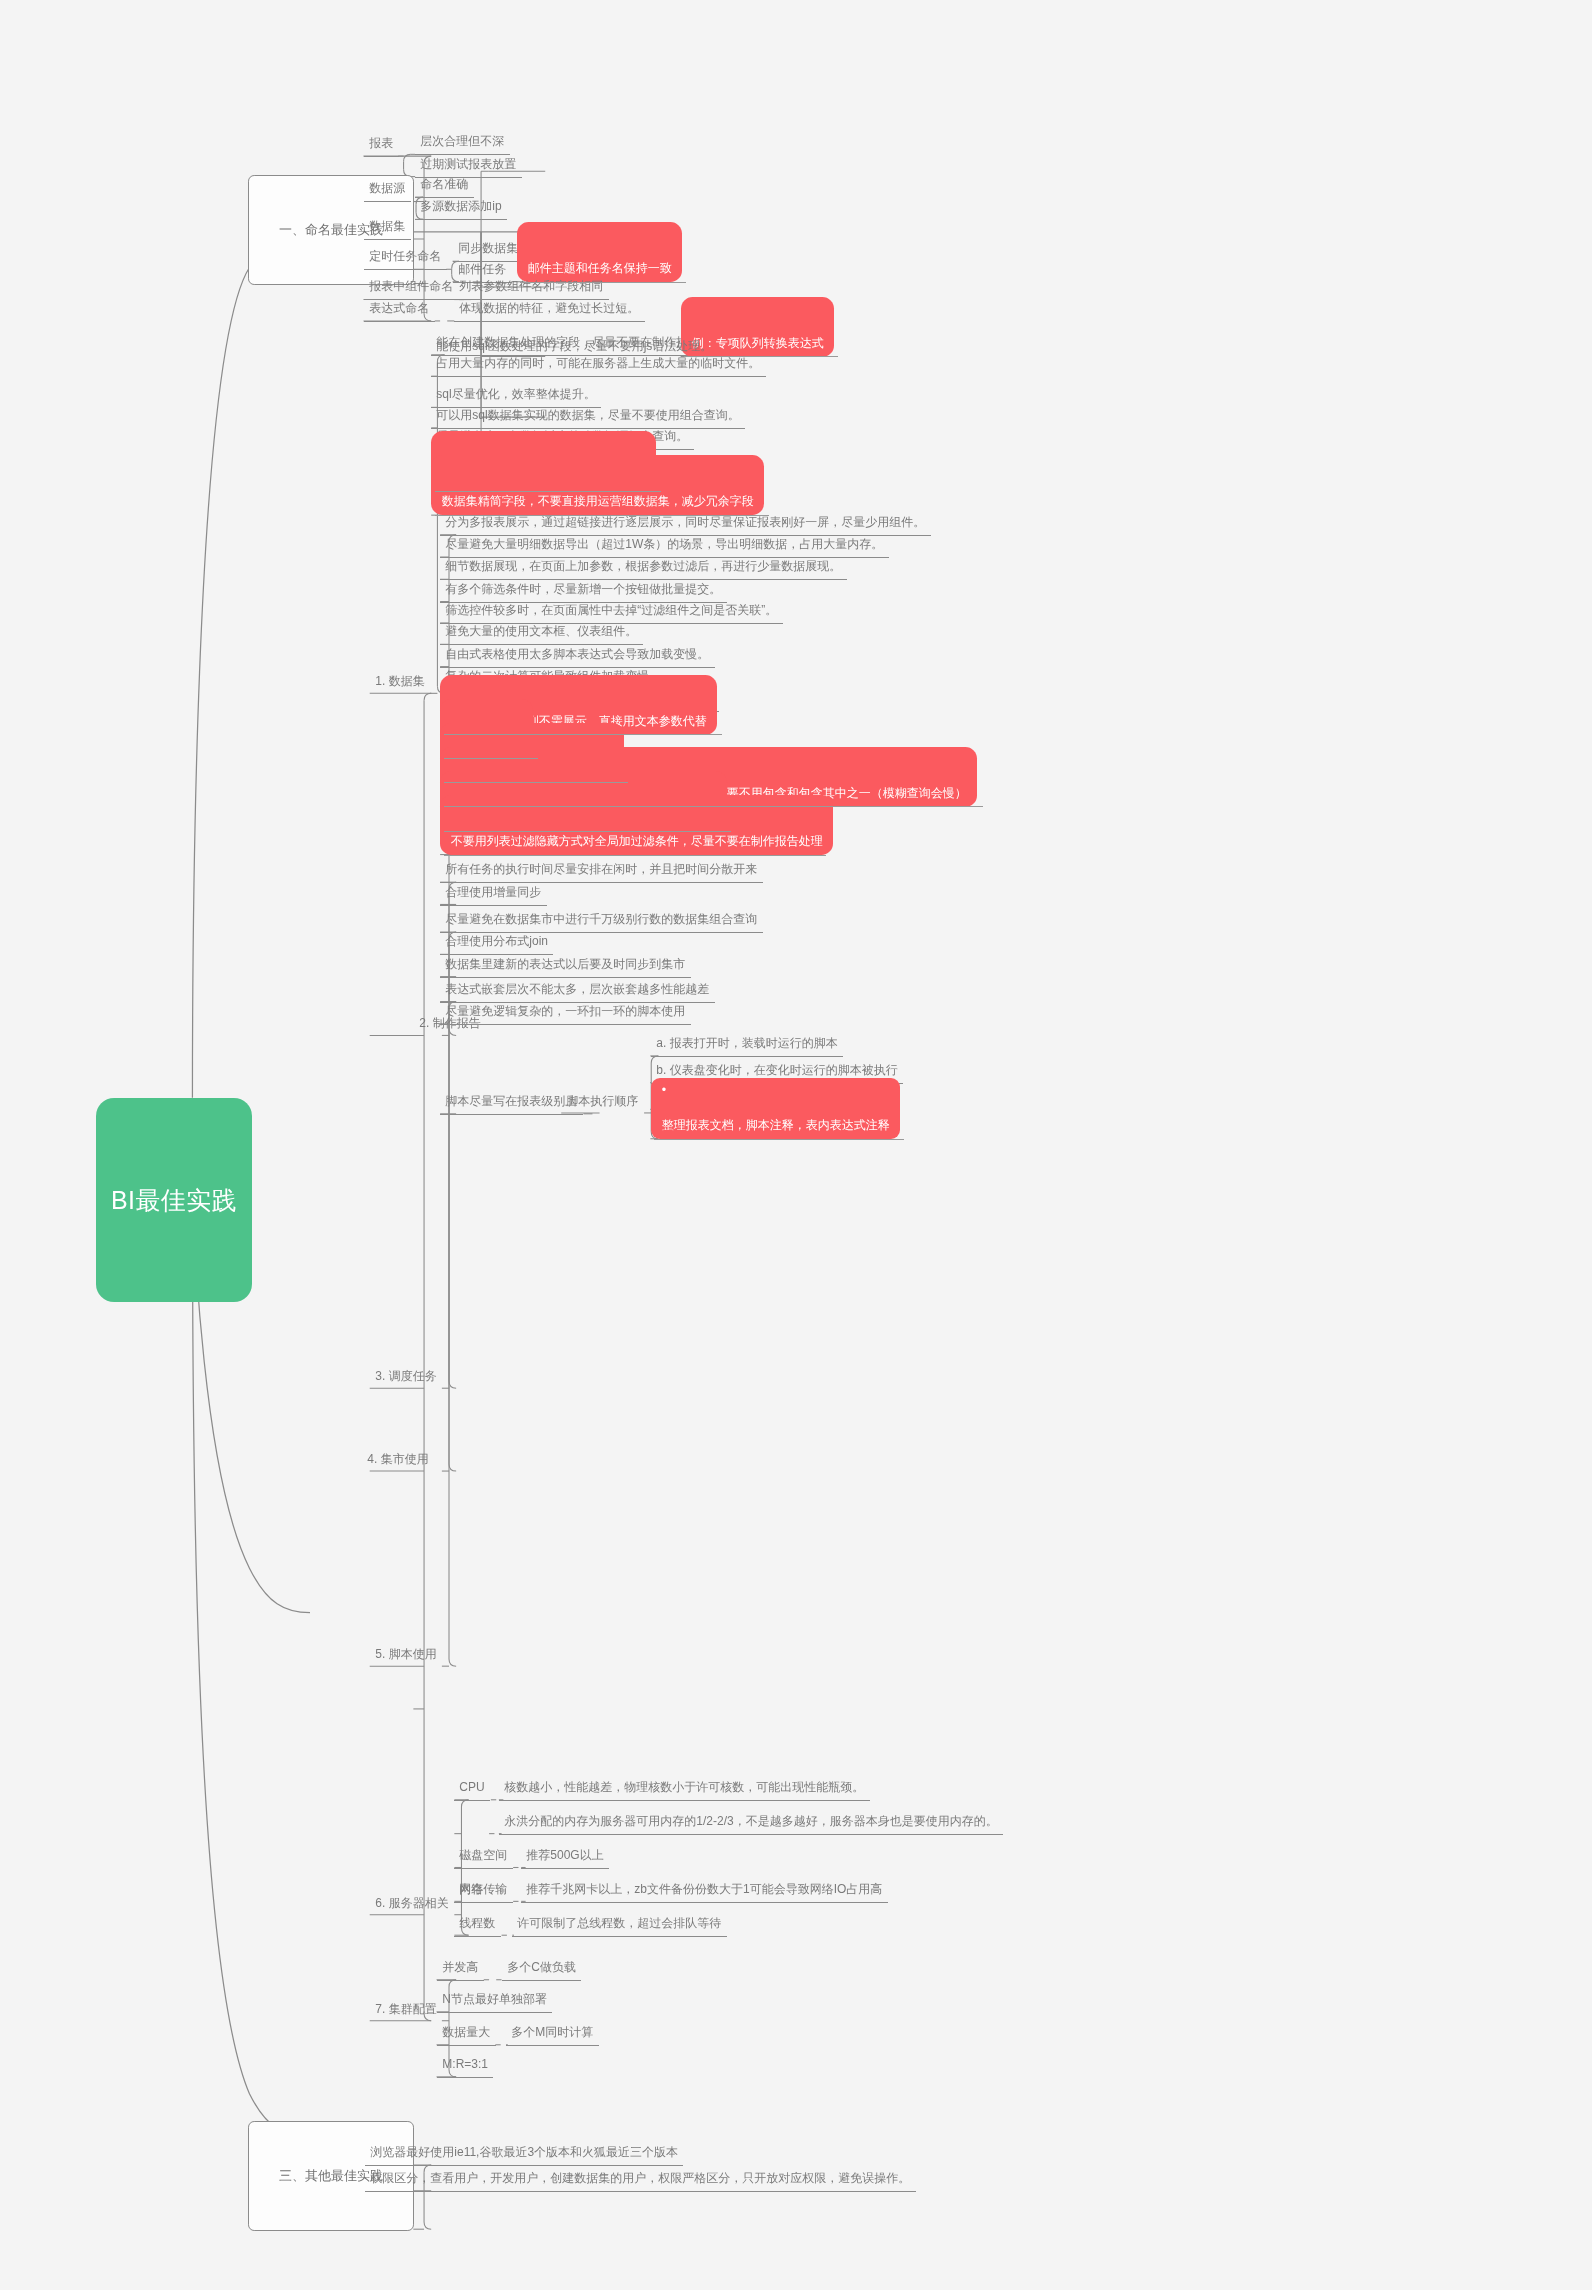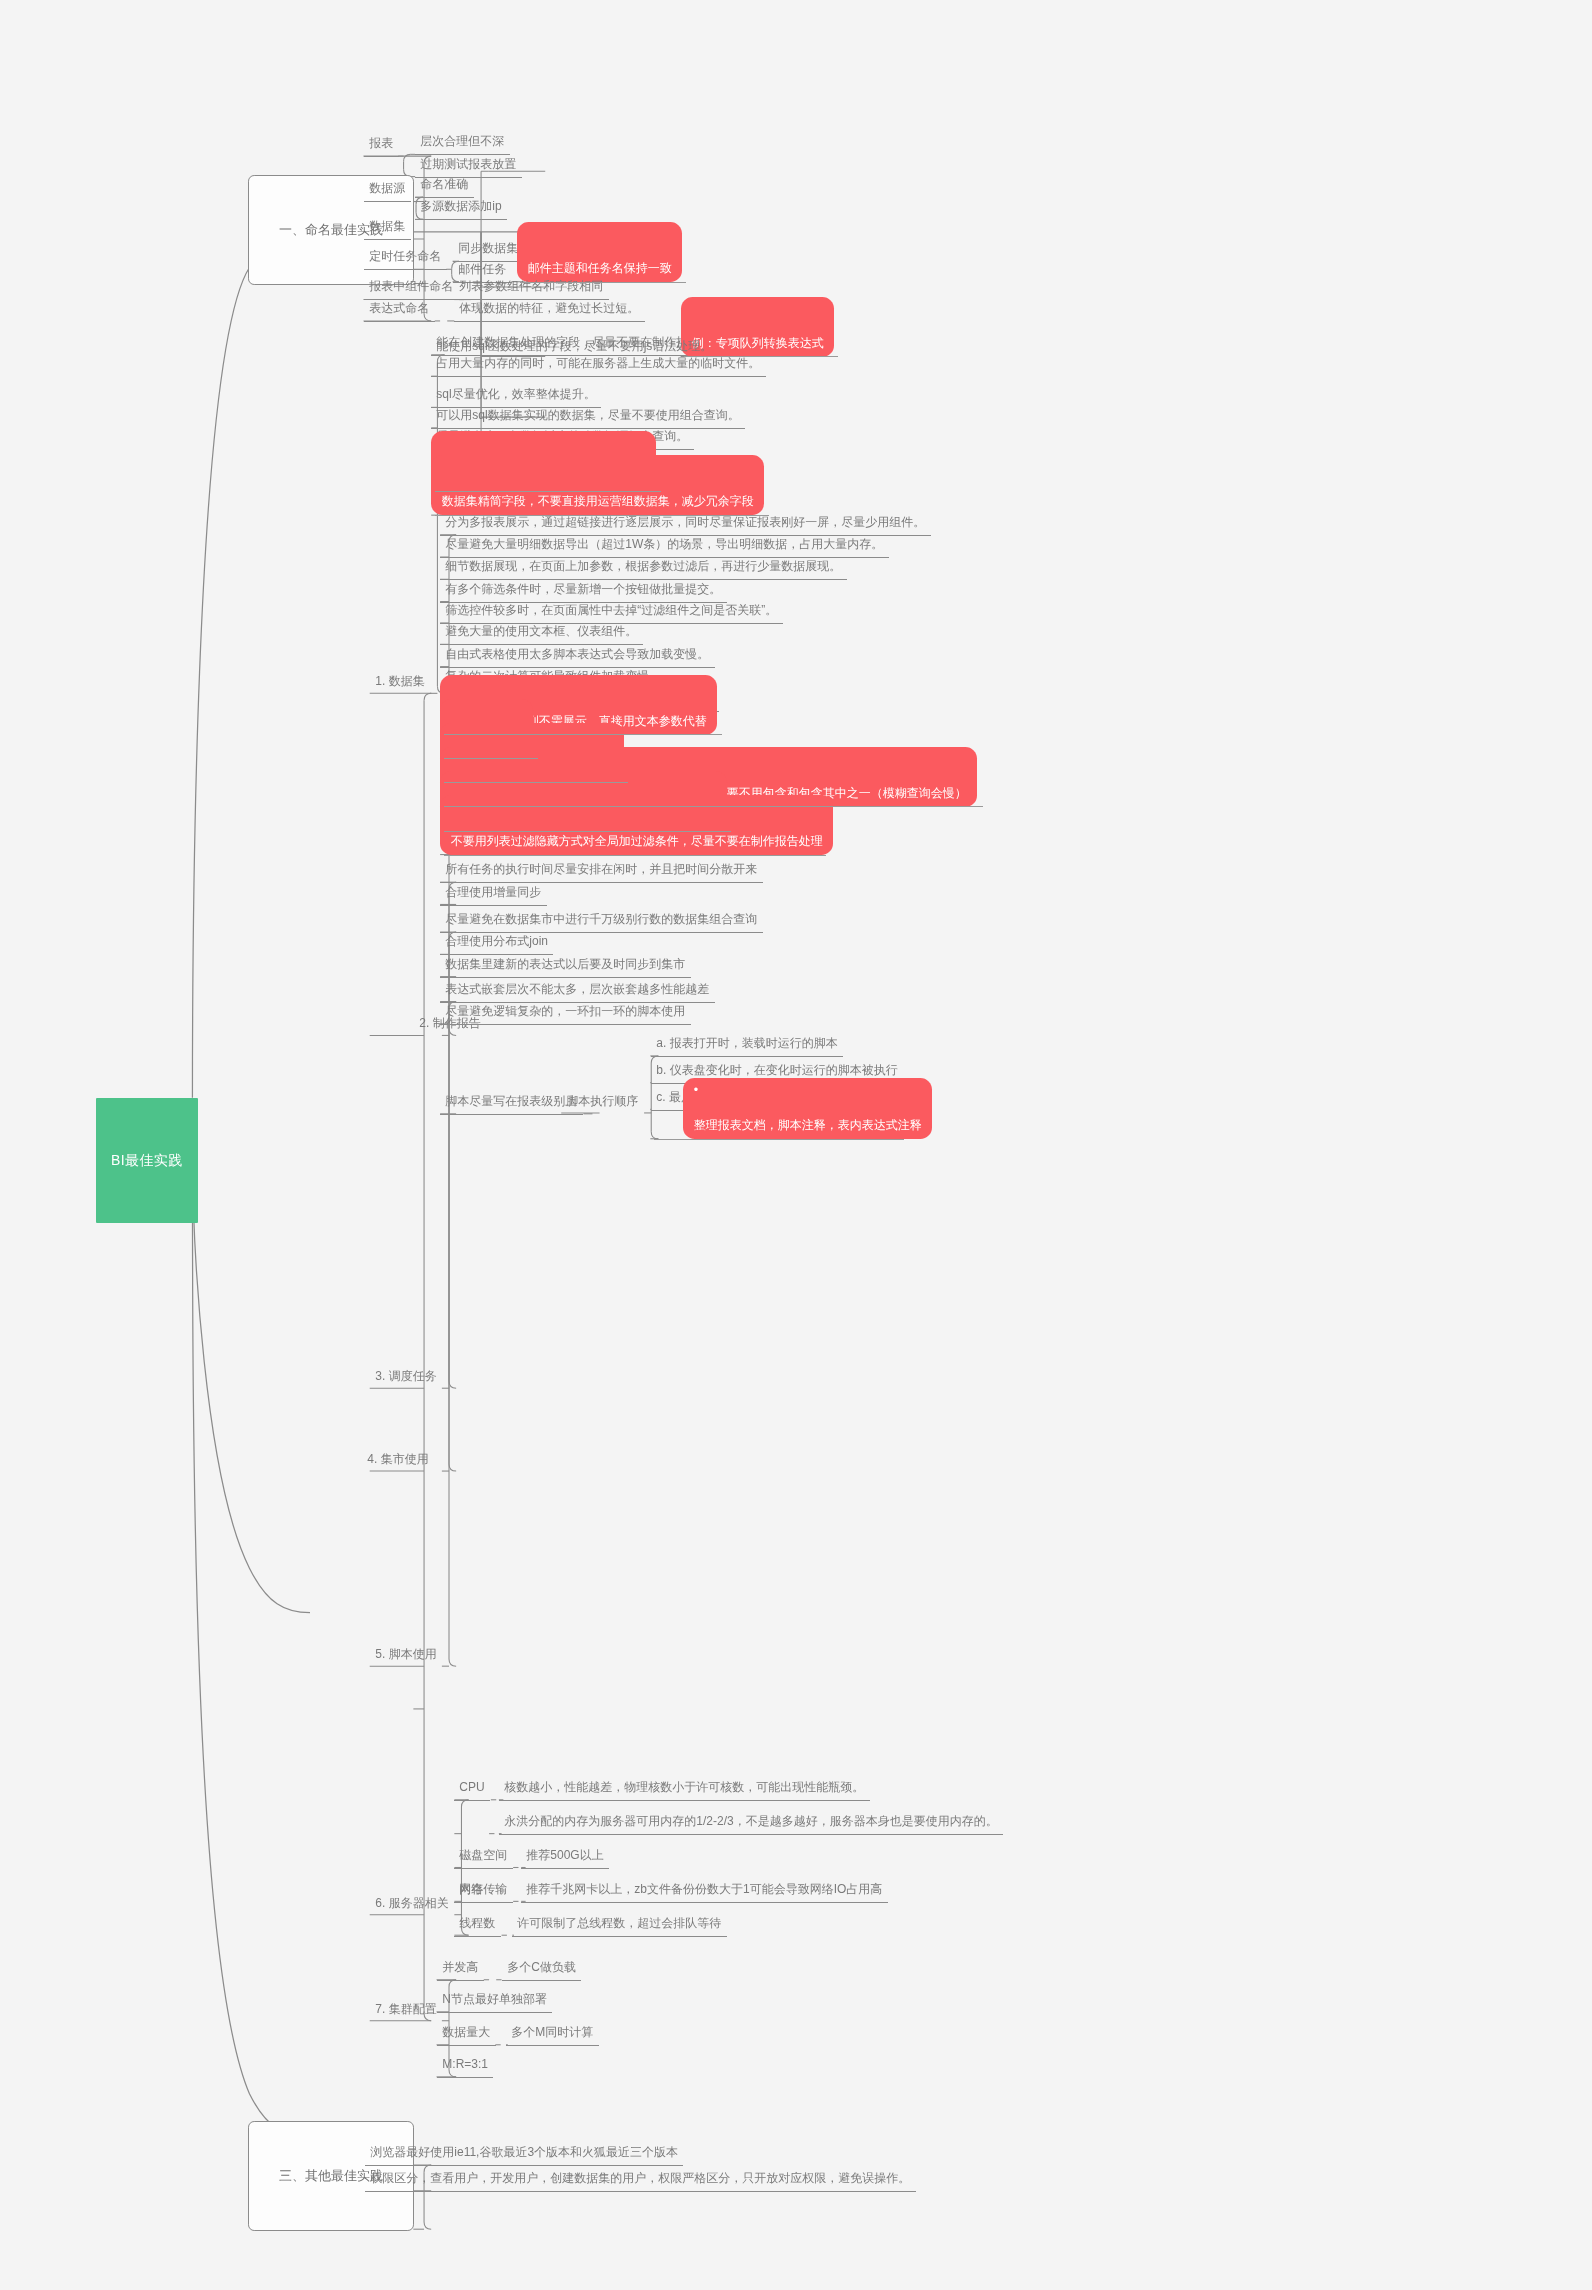--- a/index.html
+++ b/index.html
@@ -28,23 +28,23 @@
   .plain{
     padding:2.7px 5.3px 2.7px 5.3px;
     border-bottom:0.9px solid #8b8b8b;
   }
   .nounder{border-bottom:none;}
 
   
   .root{
     background:#4dc28a;
     color:#ffffff;
-    font-size:14px;
+    font-size:25px;
     font-weight:normal;
-    border-radius:1px;
+    border-radius:18px;
     padding:11.6px 15px;
     border-bottom:none;
     letter-spacing:0.4px;
   }
 
   
   .boxed{
     background:#fdfdfd;
     border:0.9px solid #8b8b8b;
     border-radius:6.2px;
@@ -378,21 +378,21 @@
   <div class="node plain" style="left:440px;top:1056px;">
     <span class="txt">脚本尽量写在报表级别上</span></div>
   <div class="node plain nounder" style="left:561px;top:1056px;">
     <span class="txt">脚本执行顺序</span></div>
   <div class="node plain" style="left:651px;top:998px;">
     <span class="txt">a. 报表打开时，装载时运行的脚本</span></div>
   <div class="node plain" style="left:651px;top:1025px;">
     <span class="txt">b. 仪表盘变化时，在变化时运行的脚本被执行</span></div>
   <div class="node plain" style="left:651px;top:1052px;">
     <span class="txt">c. 最后组件上的脚本被执行</span></div>
-  <div class="node hl bulleted" style="left:683px;top:1078px;">
+  <div class="node hl bulleted" style="left:651px;top:1078px;border-radius:9px;">
     <span class="txt">整理报表文档，脚本注释，表内表达式注释</span></div>
 
   <div class="node plain nounder" style="left:370px;top:1858px;">
     <span class="txt">6. 服务器相关</span></div>
   <div class="node plain" style="left:454px;top:1742px;">
     <span class="txt">CPU</span></div>
   <div class="node plain" style="left:499px;top:1742px;">
     <span class="txt">核数越小，性能越差，物理核数小于许可核数，可能出现性能瓶颈。</span></div>
   <div class="node plain" style="left:454px;top:1844px;">
     <span class="txt">内存</span></div>

